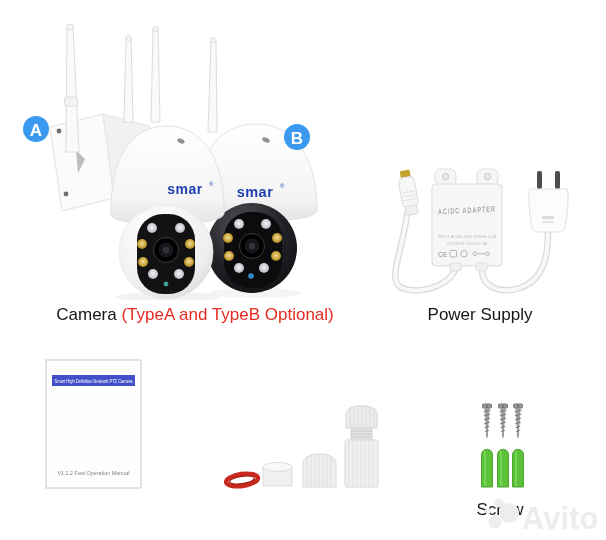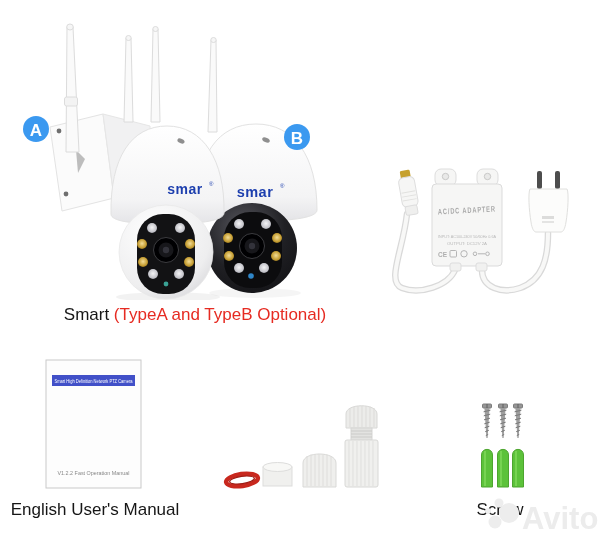--- a/index.html
+++ b/index.html
@@ -122,21 +122,21 @@
       <circle cx="36" cy="129" r="13" fill="#3b99f0"></circle>
       <text x="36" y="135.5" text-anchor="middle" font-size="17" font-weight="bold" fill="#ffffff">A</text>
     </g>
     <g>
       <circle cx="297" cy="137" r="13" fill="#3b99f0"></circle>
       <text x="297" y="143.5" text-anchor="middle" font-size="17" font-weight="bold" fill="#ffffff">B</text>
     </g>
   </svg>
 
   <div class="caption" style="left:30px;top:305px;width:330px">
-    <span>Smart </span><span class="red">(TypeA and TypeB Optional)</span>
+    <span>Camera </span><span class="red">(TypeA and TypeB Optional)</span>
   </div>
 
   <svg class="abs" style="left:380px;top:130px" width="226" height="175" viewBox="0 0 226 175">
 
     <g>
       <path d="M 27 84 C 23 120 6 152 22 158 C 40 165 68 156 75 140" fill="none" stroke="#d9d9d9" stroke-width="6.5" stroke-linecap="round"></path>
       <path d="M 27 84 C 23 120 6 152 22 158 C 40 165 68 156 75 140" fill="none" stroke="#f8f8f7" stroke-width="4" stroke-linecap="round"></path>
       <path d="M 102 140 C 102 158 122 164 140 158 C 163 150 168 128 168 103" fill="none" stroke="#d9d9d9" stroke-width="6.5" stroke-linecap="round"></path>
       <path d="M 102 140 C 102 158 122 164 140 158 C 163 150 168 128 168 103" fill="none" stroke="#f8f8f7" stroke-width="4" stroke-linecap="round"></path>
     </g>
@@ -173,29 +173,29 @@
 
     <g>
       <rect x="157" y="41" width="5" height="18" rx="2" fill="#4d4d4d"></rect>
       <rect x="175" y="41" width="5" height="18" rx="2" fill="#4d4d4d"></rect>
       <path d="M 150 59 L 187 59 C 189 63 188 80 186 92 C 185 99 183 102 181 102 L 156 102 C 154 102 152 99 151 92 C 149 80 148 63 150 59 Z" fill="#fcfcfb" stroke="#e0e0de"></path>
       <rect x="162" y="86" width="12" height="3" fill="#dcdcdb"></rect>
       <rect x="162" y="91" width="12" height="2" fill="#e4e4e3"></rect>
     </g>
   </svg>
 
+  <div class="caption" style="left:380px;top:305px;width:200px">Power Supply</div>
 
   <svg class="abs" style="left:40px;top:355px" width="115" height="140" viewBox="0 0 115 140">
     <rect x="6" y="5" width="95" height="128" fill="#fdfdfd" stroke="#c9c9c9"></rect>
     <rect x="12" y="20" width="83" height="11" fill="#4150c8"></rect>
     <text x="53.5" y="28.2" text-anchor="middle" font-size="4.8" fill="#ffffff" textLength="78" lengthAdjust="spacingAndGlyphs">Smart High Definition Network PTZ Camera</text>
     <text x="53.5" y="120" text-anchor="middle" font-size="5" fill="#888888" textLength="72" lengthAdjust="spacingAndGlyphs">V1.2.2  Fast Operation Manual</text>
   </svg>
 
-  <div class="caption" style="left:0px;top:500px;width:190px">English User's Manual</div>
 
   <svg class="abs" style="left:220px;top:395px" width="170" height="100" viewBox="0 0 170 100">
     <g transform="rotate(-8 22 85)">
       <ellipse cx="22" cy="85" rx="16" ry="6" fill="none" stroke-width="4.5" stroke="#c8281e"></ellipse>
       <ellipse cx="22" cy="85" rx="12.5" ry="3.6" fill="none" stroke="#9e1b13" stroke-width="1.2"></ellipse>
     </g>
     <g>
       <rect x="43" y="72" width="29" height="19" fill="#f0f0ee" stroke="#dddddc"></rect>
       <ellipse cx="57.5" cy="72" rx="14.5" ry="4.5" fill="#f8f8f6" stroke="#dddddc"></ellipse>
     </g>

